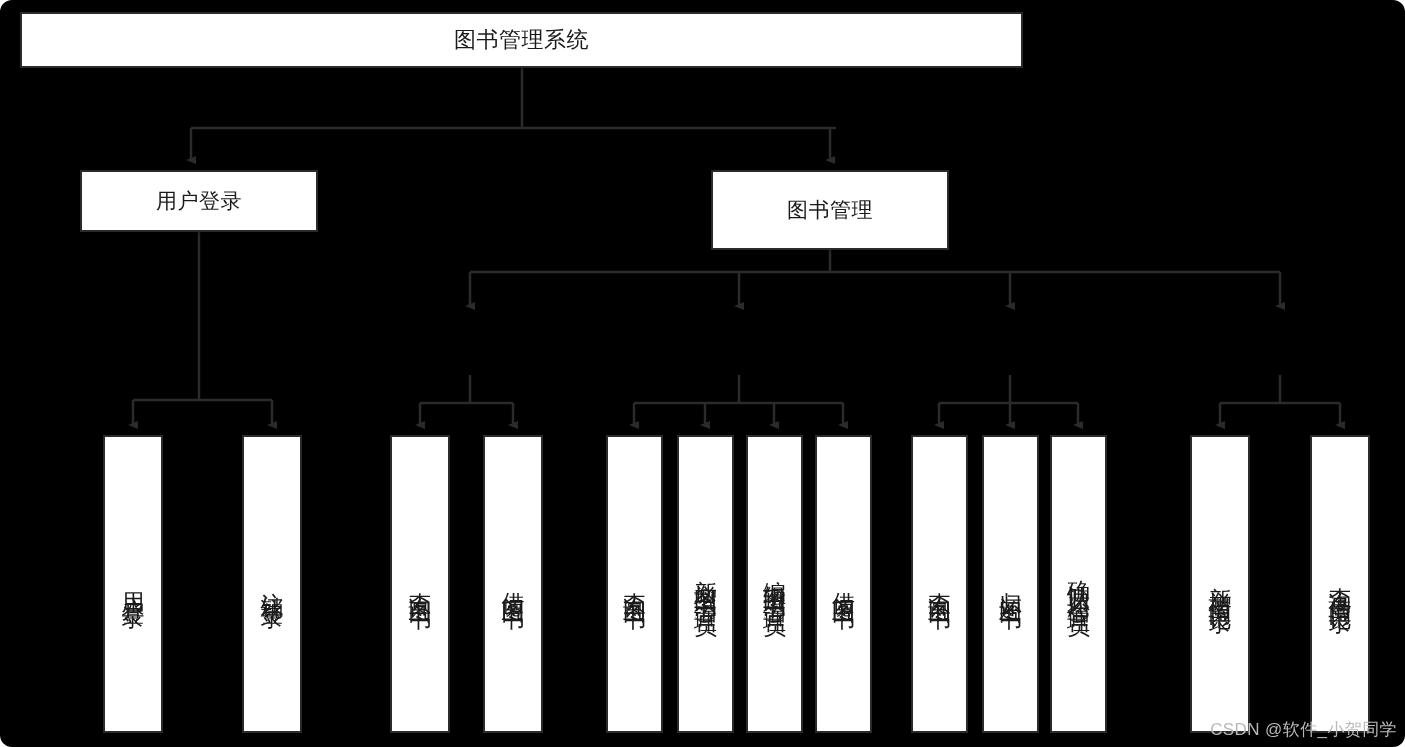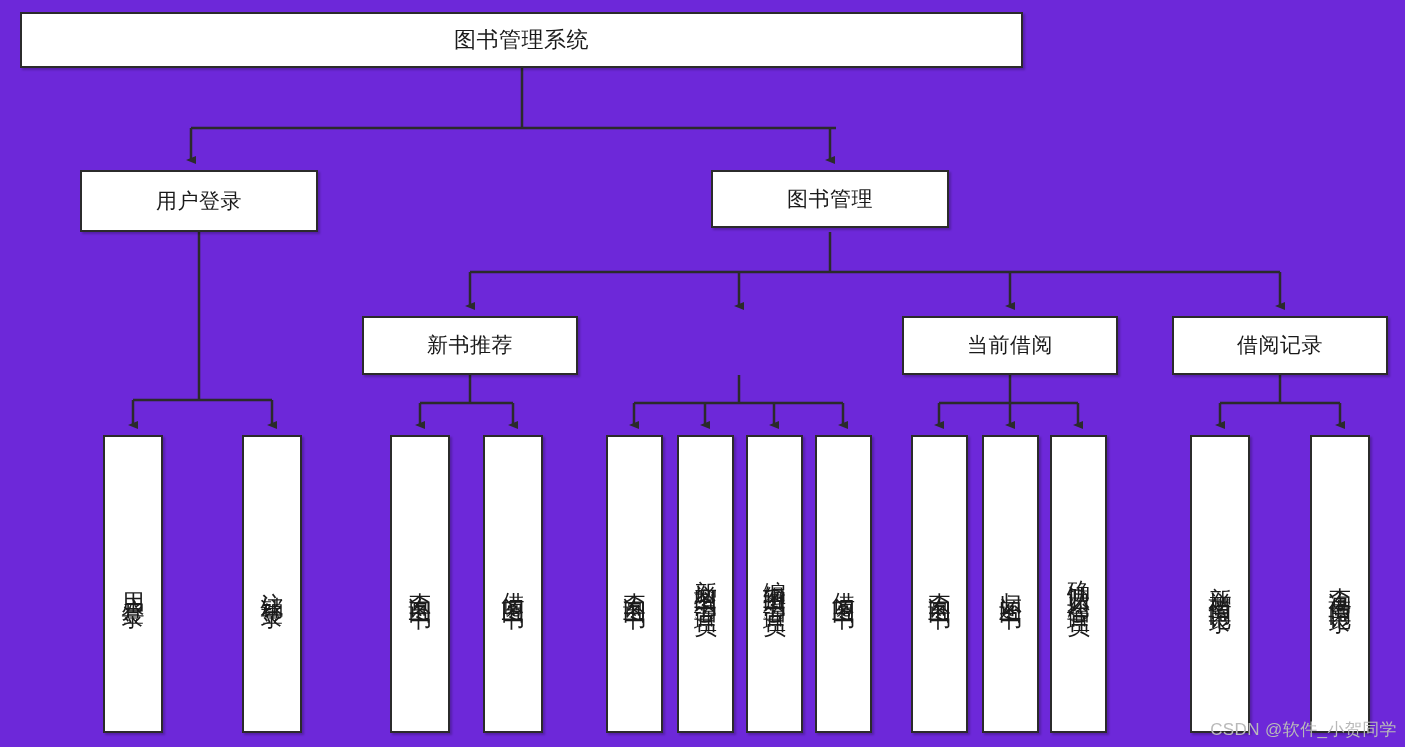--- a/index.html
+++ b/index.html
@@ -4,23 +4,24 @@
 <style>
   html, body {
     margin: 0;
     padding: 0;
     background: #ffffff;
   }
   #canvas {
     position: relative;
     width: 1405px;
     height: 747px;
-    background: #6d28d9;
+    background: #000000;
     overflow: hidden;
     font-family: "Liberation Sans", "DejaVu Sans", sans-serif;
+    border-radius: 12px;
   }
   svg.wires {
     position: absolute;
     left: 0;
     top: 0;
     width: 1405px;
     height: 747px;
     pointer-events: none;
   }
   .node {
@@ -127,33 +128,24 @@
     </g>
   </svg>
 
   <div class="node horiz root" style="left:20px; top:12px; width:1003px; height:56px;">
     <span class="label">图书管理系统</span>
   </div>
 
   <div class="node horiz" style="left:80px; top:170px; width:238px; height:62px;">
     <span class="label">用户登录</span>
   </div>
-  <div class="node horiz" style="left:711px; top:170px; width:238px; height:58px;">
+  <div class="node horiz" style="left:711px; top:170px; width:238px; height:80px;">
     <span class="label">图书管理</span>
   </div>
 
-  <div class="node horiz" style="left:362px; top:316px; width:216px; height:59px;">
-    <span class="label">新书推荐</span>
-  </div>
-  <div class="node horiz" style="left:902px; top:316px; width:216px; height:59px;">
-    <span class="label">当前借阅</span>
-  </div>
-  <div class="node horiz" style="left:1172px; top:316px; width:216px; height:59px;">
-    <span class="label">借阅记录</span>
-  </div>
 
   <div class="node vert" style="left:103px; top:435px; width:60px; height:298px;">
     <span class="label">用户登录</span>
   </div>
   <div class="node vert" style="left:242px; top:435px; width:60px; height:298px;">
     <span class="label">注销登录</span>
   </div>
 
   <div class="node vert" style="left:390px; top:435px; width:60px; height:298px;">
     <span class="label">查询图书</span>

